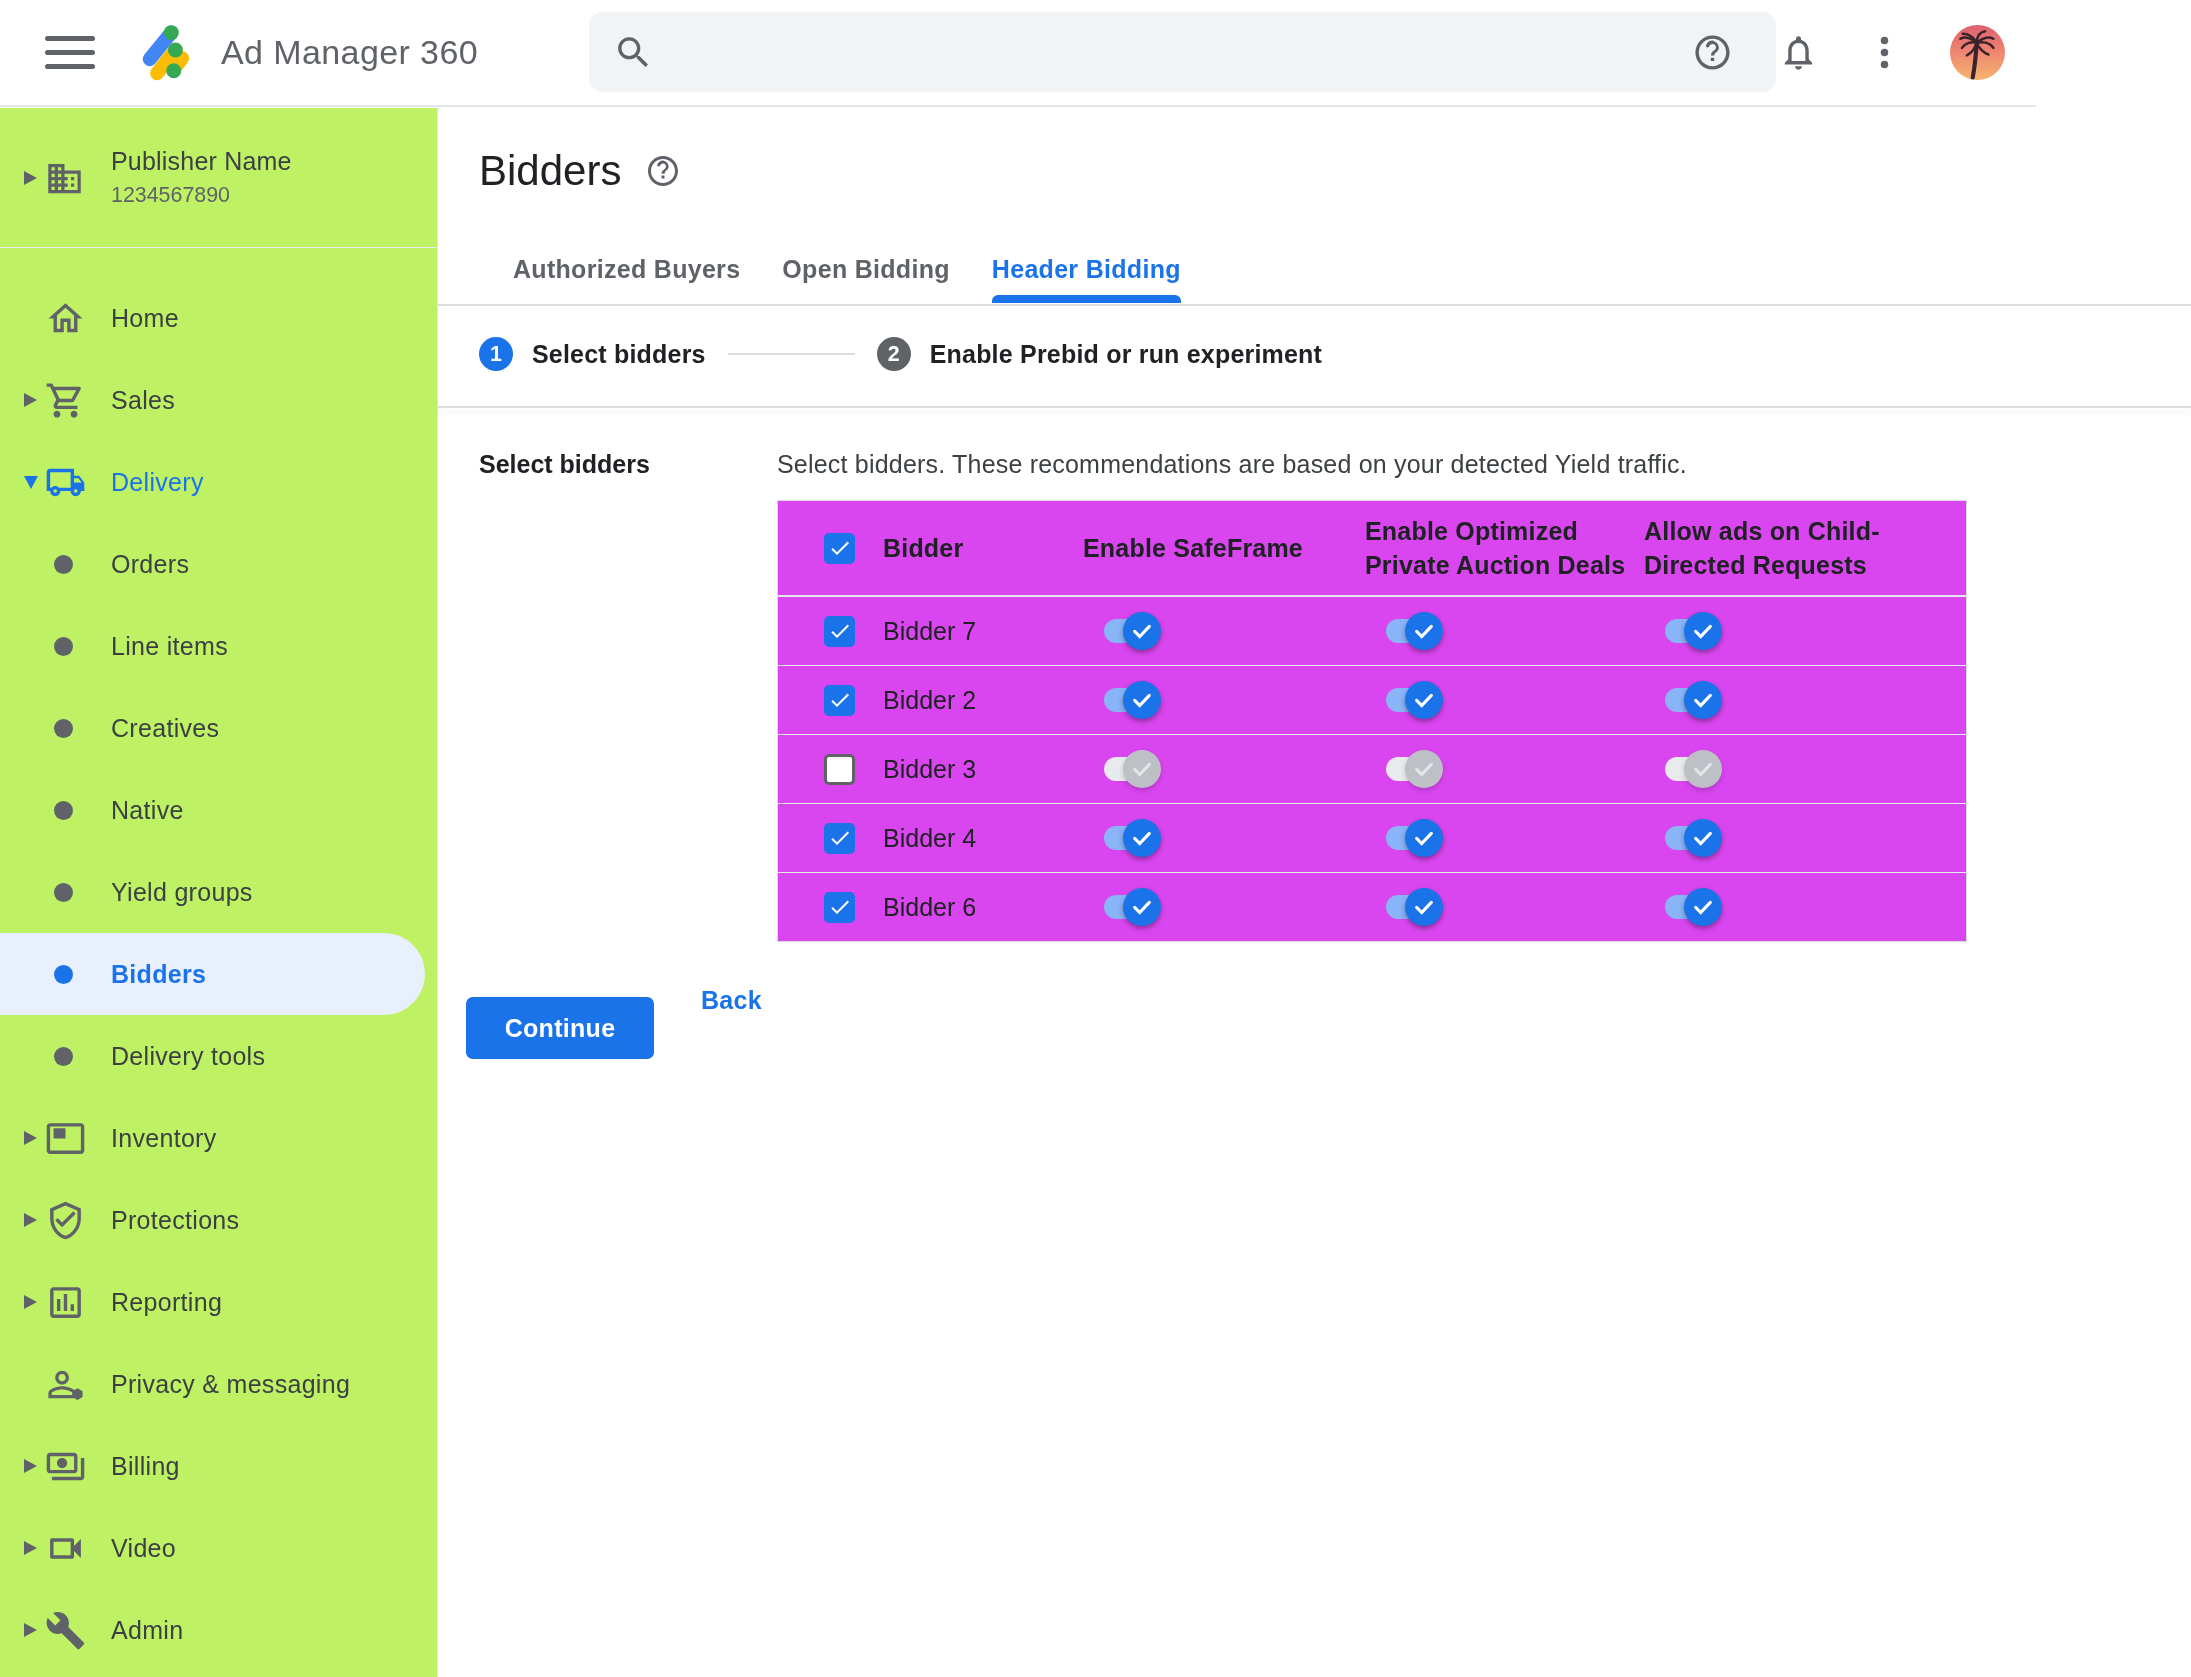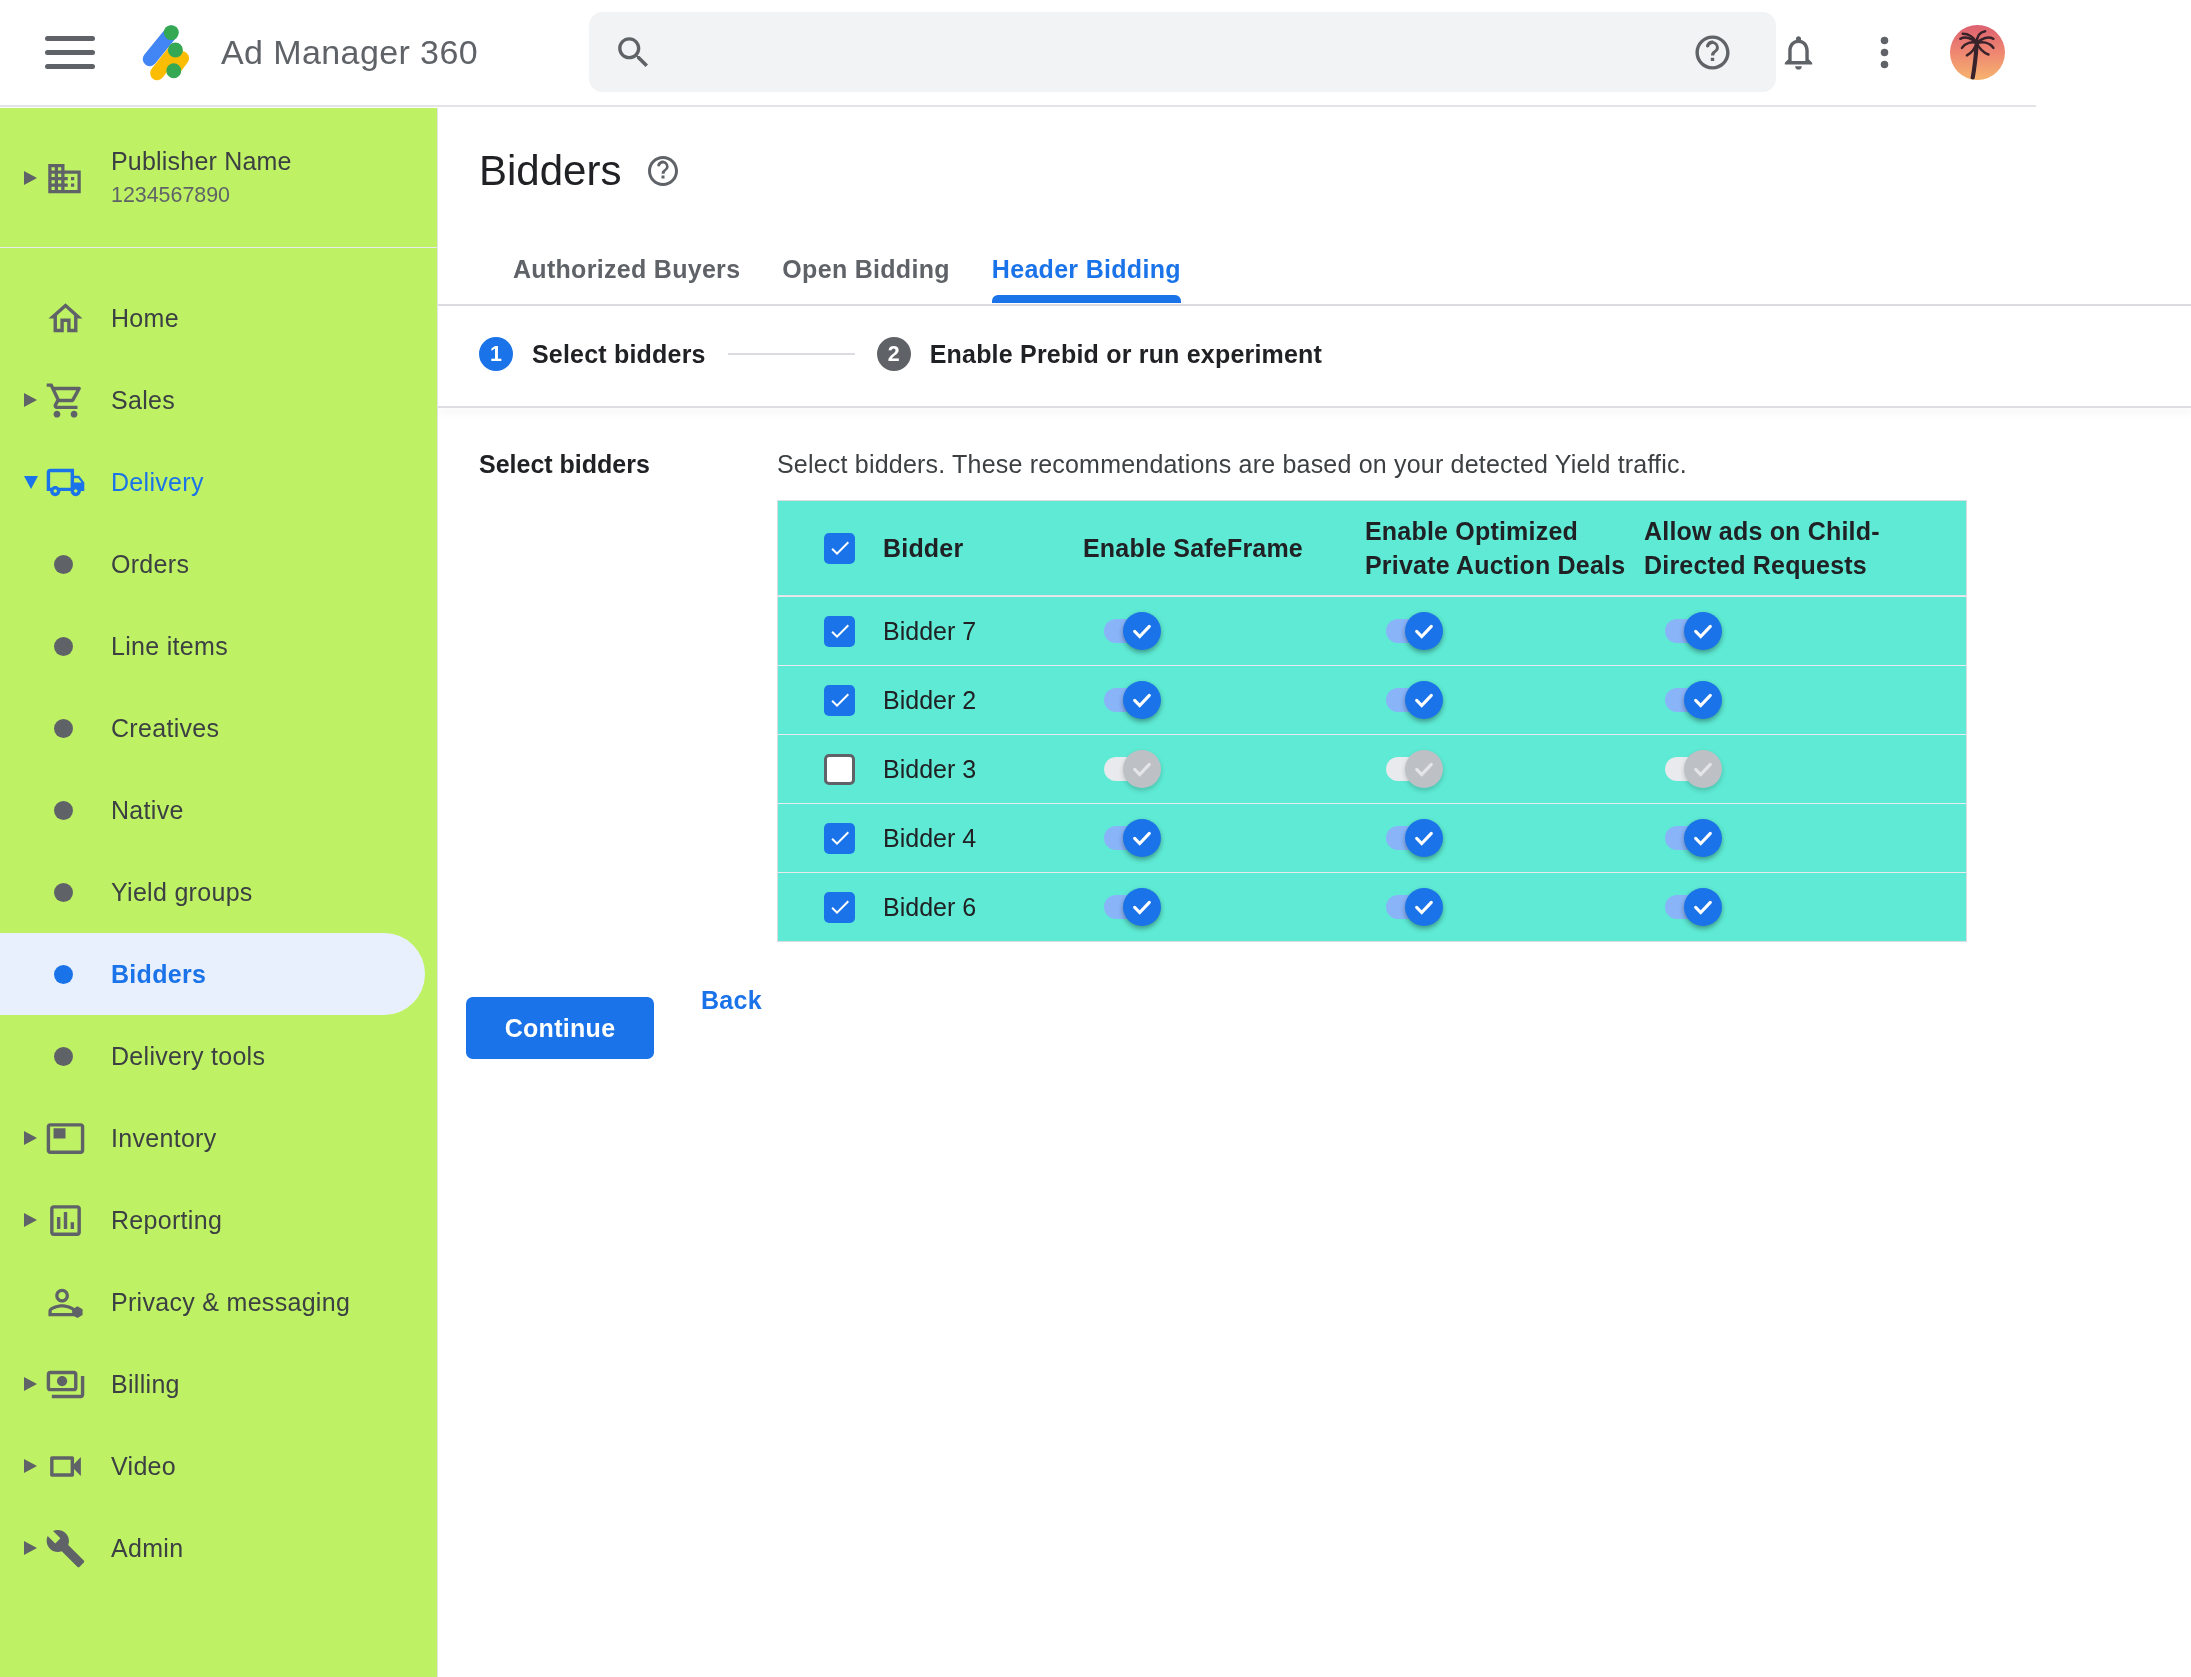--- a/index.html
+++ b/index.html
@@ -54,21 +54,21 @@
   .step-circle{width:34px;height:34px;border-radius:50%;background:#5f6368;color:#fff;font-size:21.4px;font-weight:700;display:flex;align-items:center;justify-content:center;}
   .step.active .step-circle{background:#1a73e8;}
   .step-label{margin-left:19px;font-size:25px;font-weight:700;color:#202124;letter-spacing:0.2px;}
   .step-line{width:127px;height:1.7px;background:#dadce0;margin:0 22px;}
   .section-divider{position:absolute;top:298px;left:0;width:1753px;height:1.7px;background:#dcdee1;box-shadow:0 4.3px 6.8px rgba(60,64,67,.10);}
 
   .select-label{position:absolute;left:41px;top:342px;font-size:25px;font-weight:700;color:#202124;}
   .description{position:absolute;left:339px;top:342px;font-size:25px;color:#3c4043;letter-spacing:0.2px;}
 
   
-  .bidders-table{position:absolute;left:339px;top:392px;width:1188px;border:1.7px solid #dadce0;background:#5eead4;}
+  .bidders-table{position:absolute;left:339px;top:392px;width:1188px;border:1.7px solid #dadce0;background:#d946ef;}
   .t-header{display:grid;grid-template-columns:305px 282px 279px 1fr;align-items:center;height:94px;border-bottom:1.7px solid #e0e2e5;}
   .t-header .hcell{font-size:25px;font-weight:700;color:#202124;line-height:34px;letter-spacing:0.2px;padding-right:17px;}
   .t-row{display:grid;grid-template-columns:305px 282px 279px 1fr;align-items:center;height:68px;border-top:1.7px solid #e8eaed;}
   .t-row:first-of-type{border-top:none;}
   .cell-name{display:flex;align-items:center;padding-left:46px;}
   .t-header .cell-name{padding-left:46px;}
   .row-name{margin-left:28px;font-size:25px;color:#202124;}
   .t-header .row-name{font-weight:700;}
 
   .cbx{width:31px;height:31px;border-radius:5.1px;box-sizing:border-box;border:3.4px solid #5f6368;background:#fff;display:flex;align-items:center;justify-content:center;cursor:pointer;flex:0 0 auto;}
@@ -213,20 +213,27 @@
     </div>
 
     <div class="nav-item">
       <div class="caret caret-r"></div>
       <svg class="nicon" viewBox="0 0 24 24" fill="#5f6368">
           <path d="M12 12H5V6h7v6zm9-9H3c-1.1 0-2 .9-2 2v14c0 1.1.9 2 2 2h18c1.1 0 2-.9 2-2V5c0-1.1-.9-2-2-2zm0 16.01H3V4.99h18v14.02z"></path>
         </svg>
       <div class="nlabel">Inventory</div>
     </div>
 
+    <div class="nav-item">
+      <div class="caret caret-r"></div>
+      <svg class="nicon" viewBox="0 0 24 24" fill="#5f6368">
+          <path d="M12 1L3 5v6c0 5.55 3.84 10.74 9 12 5.16-1.26 9-6.45 9-12V5l-9-4zm7 10c0 4.52-2.98 8.69-7 9.93-4.02-1.24-7-5.41-7-9.93V6.3l7-3.11 7 3.11V11zm-8.99 2.17l-2.59-2.58L6 12l4.01 4L18 8l-1.41-1.42z"></path>
+        </svg>
+      <div class="nlabel">Protections</div>
+    </div>
 
     <div class="nav-item">
       <div class="caret caret-r"></div>
       <svg class="nicon" viewBox="0 0 24 24" fill="#5f6368">
           <path d="M19 3H5c-1.1 0-2 .9-2 2v14c0 1.1.9 2 2 2h14c1.1 0 2-.9 2-2V5c0-1.1-.9-2-2-2zm0 16H5V5h14v14zM7 10h2v7H7zm4-3h2v10h-2zm4 6h2v4h-2z"></path>
         </svg>
       <div class="nlabel">Reporting</div>
     </div>
 
     <div class="nav-item">

